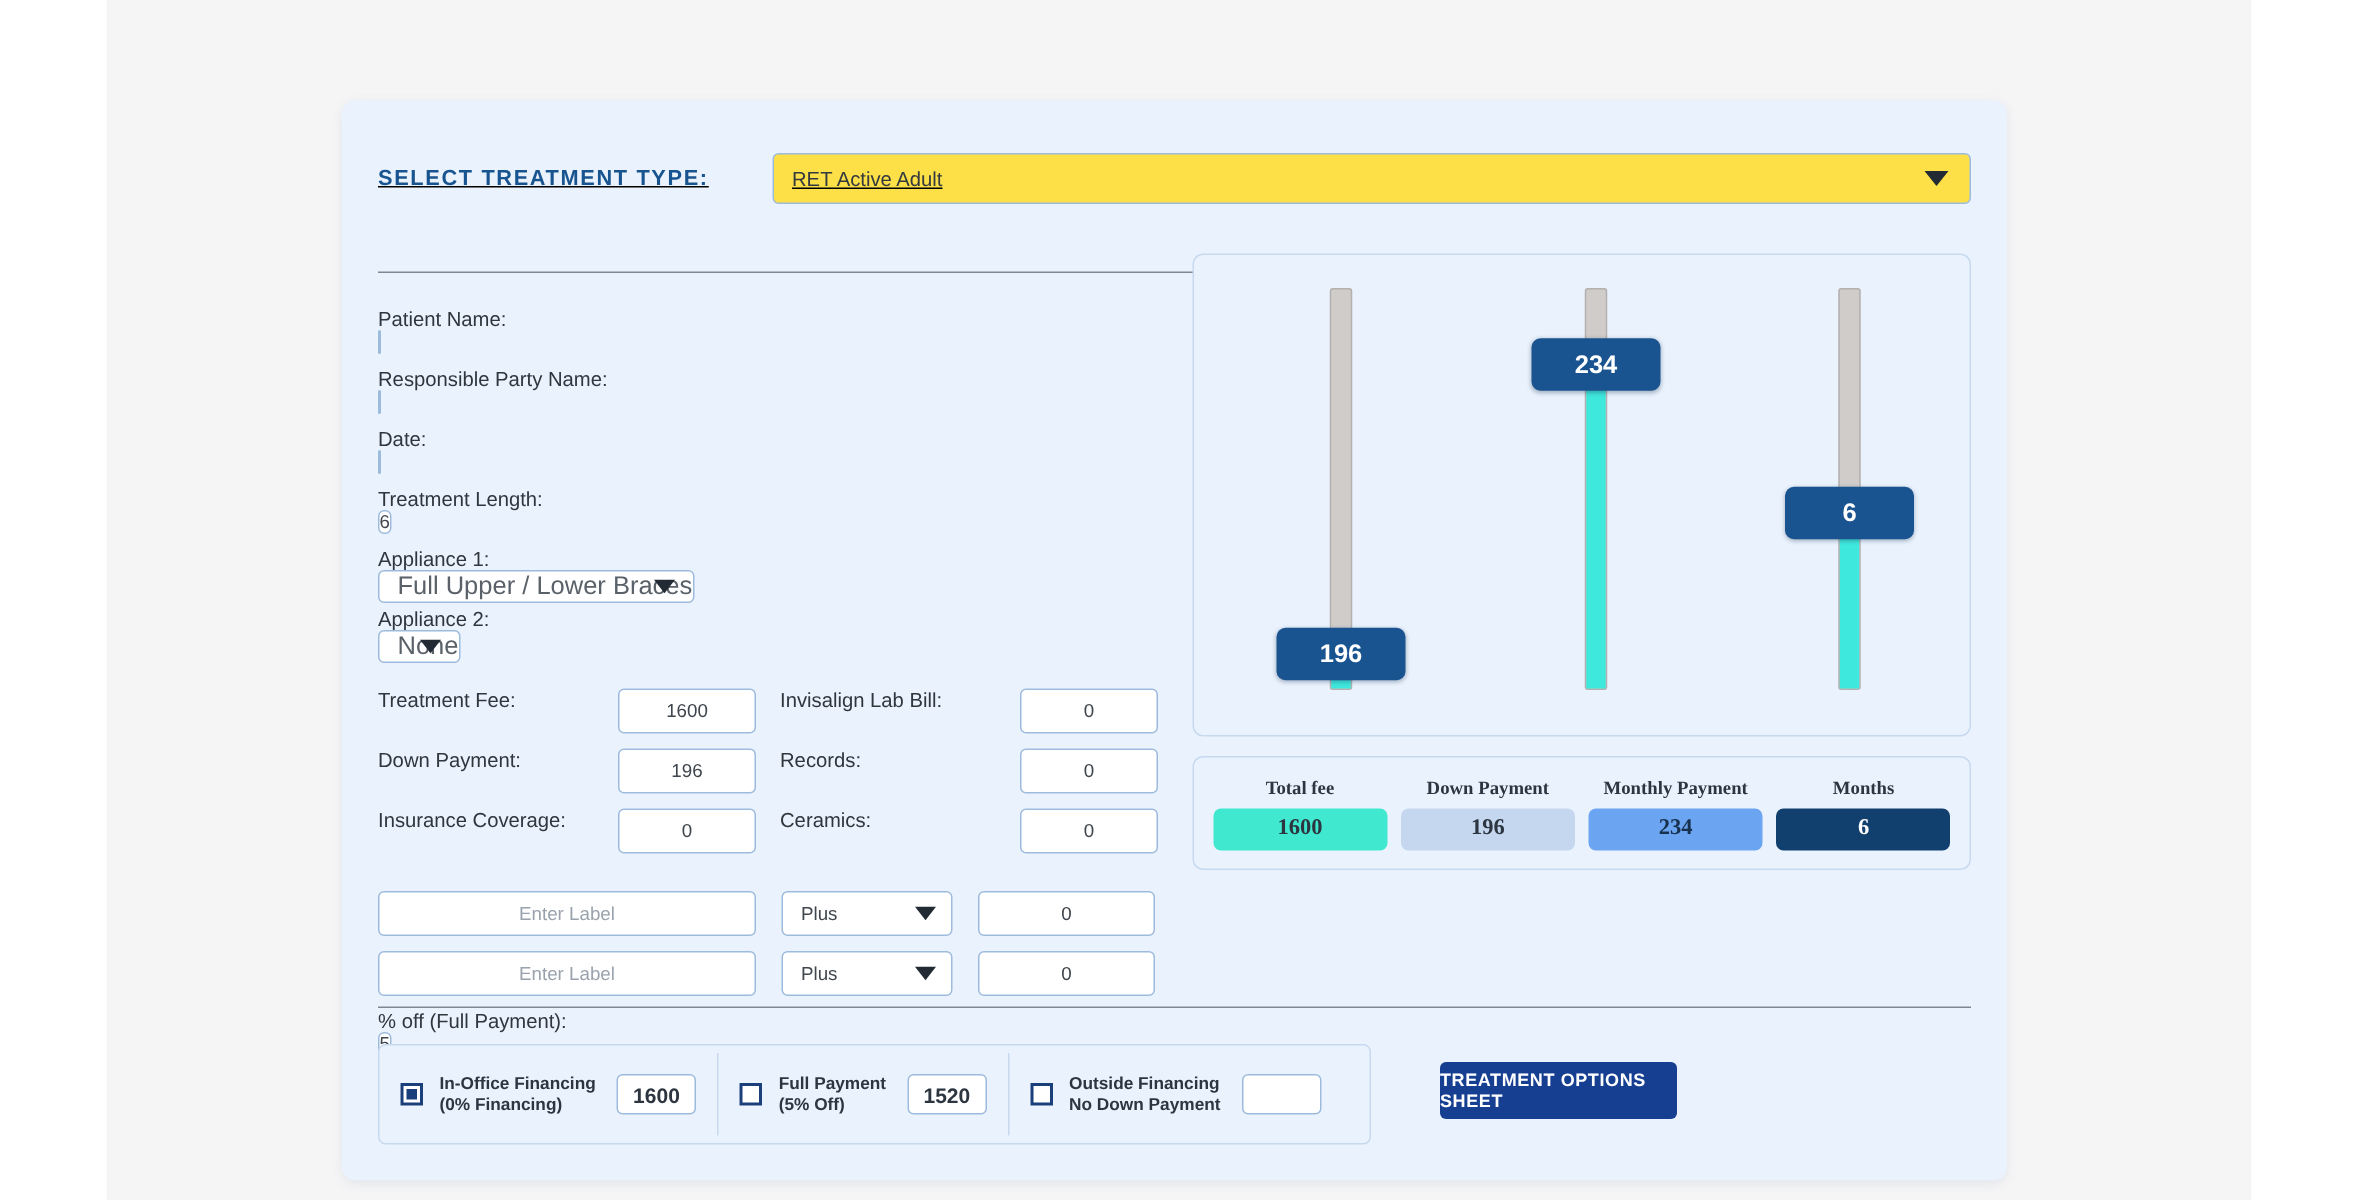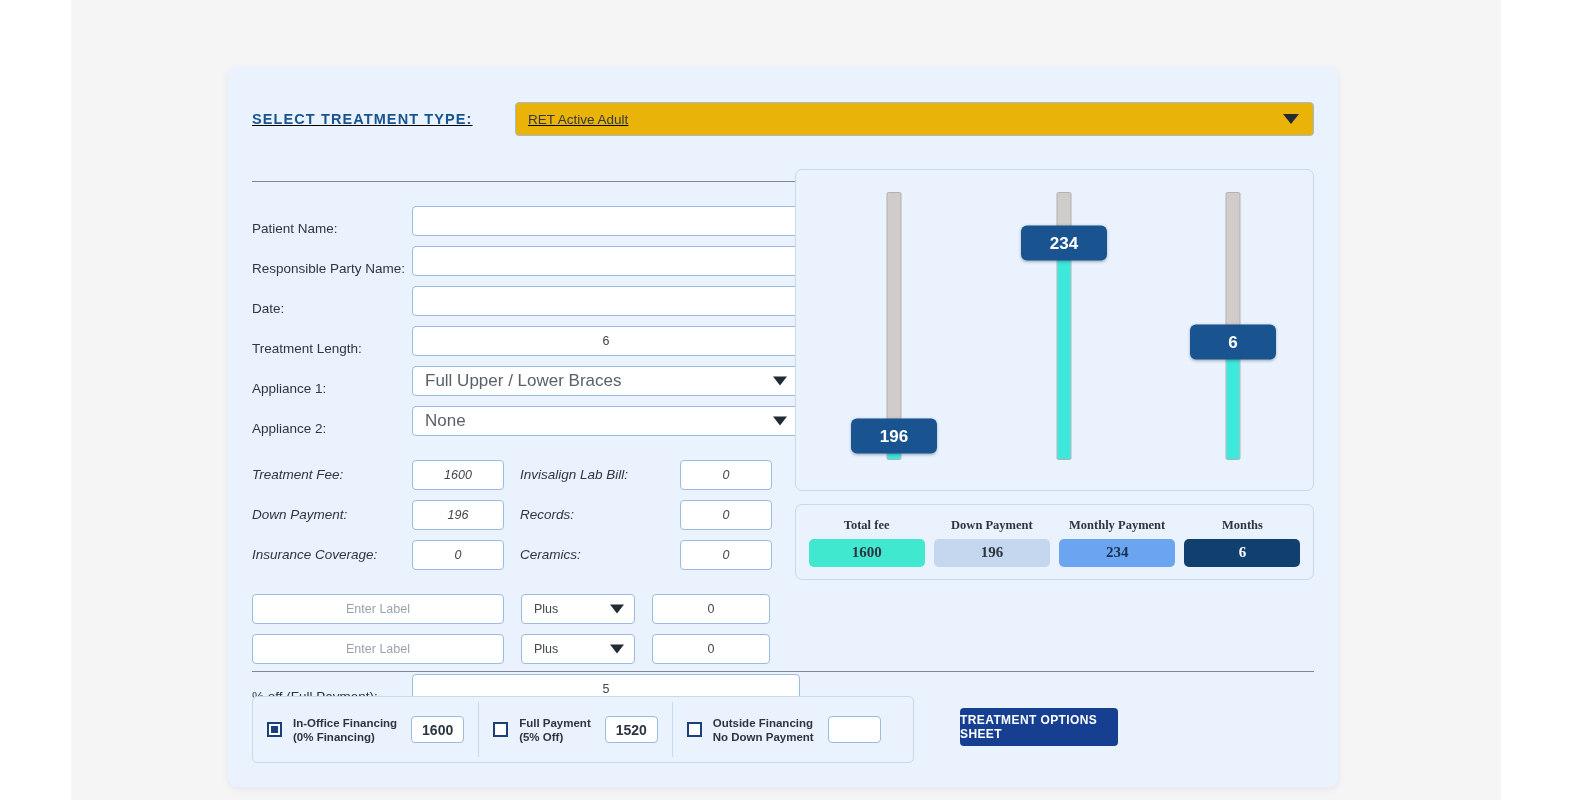--- a/index.html
+++ b/index.html
@@ -49,21 +49,21 @@
   .select-label {
     font-size: 14.5px;
     font-weight: 700;
     letter-spacing: 1.1px;
     color: #18548f;
     width: 263px;
   }
   .treatment-select {
     position: relative;
     width: 799px; height: 34px;
-    background: #eab308;
+    background: #fde047;
     border: 1px solid #9dbbdc;
     border-radius: 4px;
     display: flex; align-items: center;
     padding: 0 12px;
     font-size: 13.5px;
     color: #33393f;
   }
   .caret {
     position: absolute; right: 14px; top: 50%;
     transform: translateY(-50%);
@@ -75,21 +75,21 @@
   .hr-top {
     position: absolute; left: 24px; top: 114px;
     width: 1062px; height: 0;
     border-top: 1px solid #7e8793;
   }
   
   .form {
     position: absolute; left: 24px; top: 138px;
     width: 548px;
   }
-  .frow { display: flex; align-items: flex-end; margin-bottom: 9px; height: 31px; }
+  .frow { display: flex; align-items: flex-start; margin-bottom: 9px; height: 31px; flex-direction: column; }
   .flabel { width: 160px; font-size: 13.5px; color: #2f363d; }
   .finput {
     flex: 1; height: 30px;
     background: #ffffff;
     border: 1px solid #9dbbdc;
     border-radius: 4px;
     font-size: 12.5px;
     color: #40464d;
     display: flex; align-items: center; justify-content: center;
   }
@@ -98,21 +98,21 @@
     background: #ffffff;
     border: 1px solid #9dbbdc;
     border-radius: 4px;
     font-size: 17px; color: #5a6169;
     display: flex; align-items: center;
     padding-left: 12px;
   }
   .fselect .caret { right: 12px; border-left-width: 7px; border-right-width: 7px; border-top-width: 9px; }
   .gap { height: 14px; }
   
-  .mrow { display: flex; align-items: center; margin-bottom: 9px; height: 31px; font-style: italic; }
+  .mrow { display: flex; margin-bottom: 9px; height: 31px; }
   .mlabel { width: 160px; font-size: 13.5px; color: #2f363d; }
   .mbox {
     width: 92px; height: 30px;
     background: #fff; border: 1px solid #9dbbdc; border-radius: 4px;
     font-size: 12.5px; color: #40464d;
     display: flex; align-items: center; justify-content: center;
   }
   .mlabel2 { width: 160px; margin-left: 16px; font-size: 13.5px; color: #2f363d; }
   
   .crow { display: flex; align-items: center; margin-bottom: 9px; height: 31px; }

